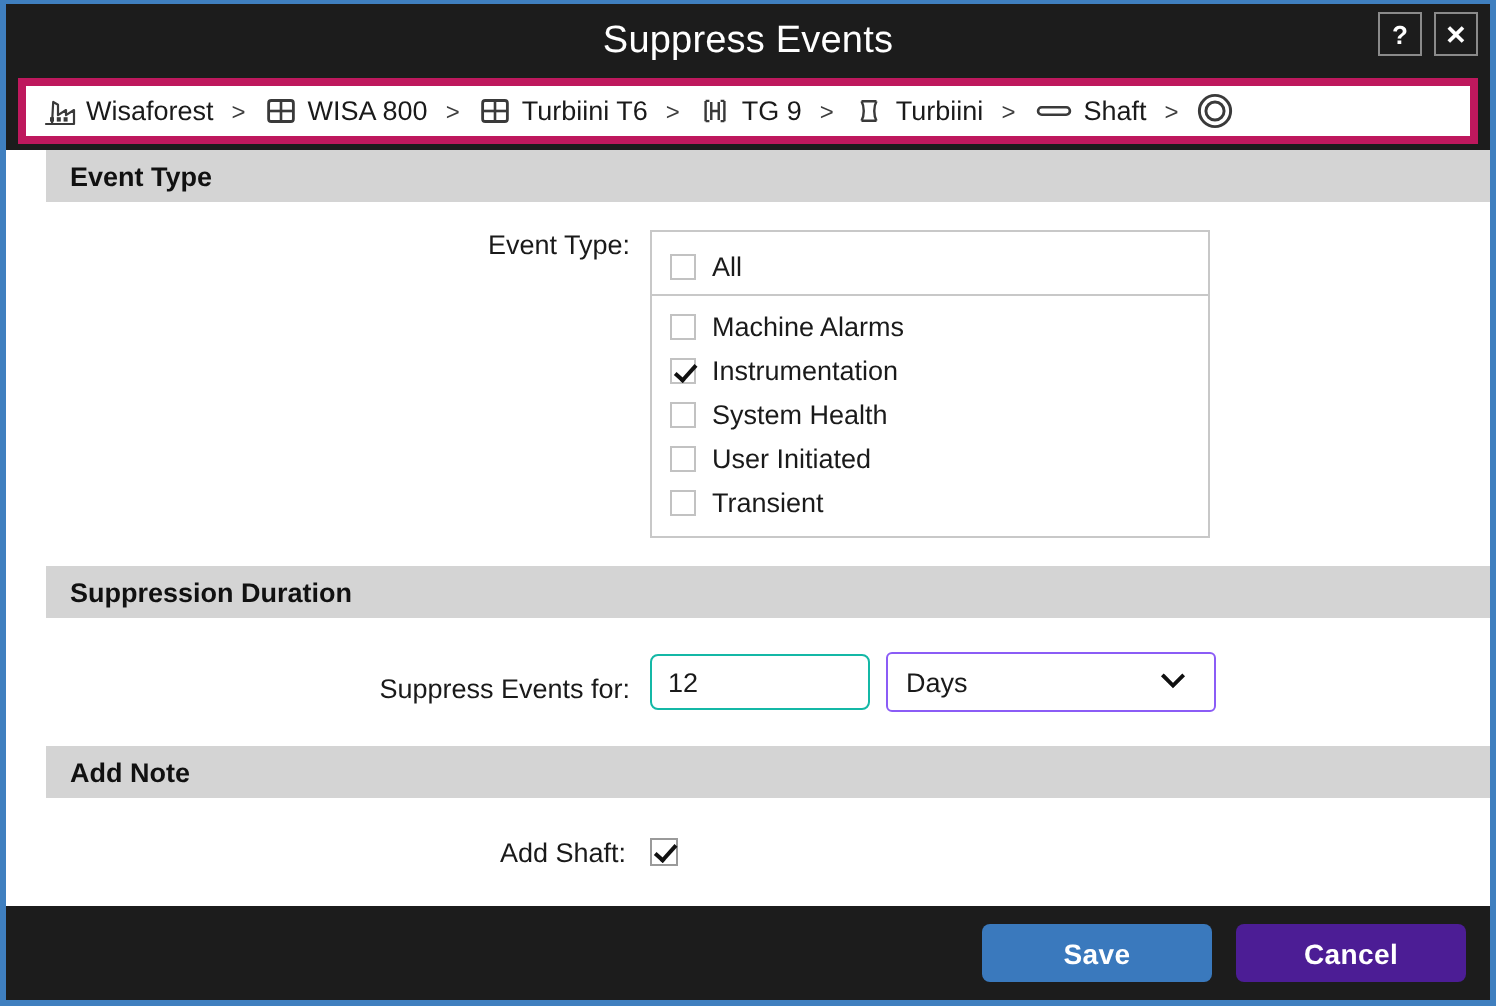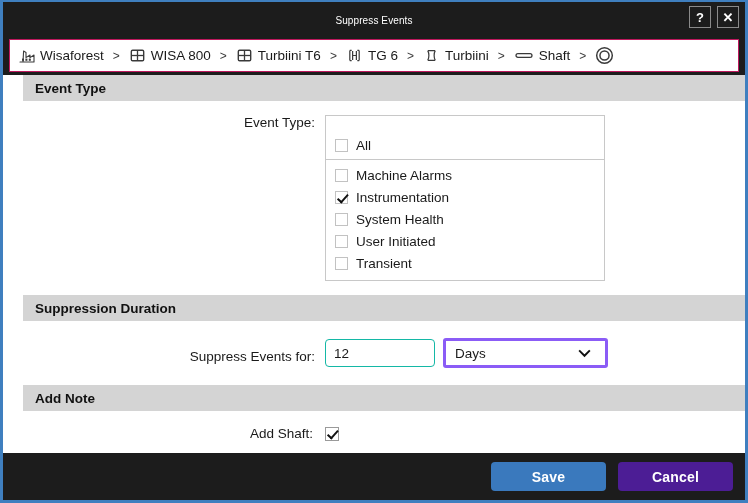--- a/index.html
+++ b/index.html
@@ -34,21 +34,21 @@
     position: relative;
     height: 37px;
     background: #1c1c1c;
     flex: 0 0 37px;
     display: flex;
     align-items: center;
     justify-content: center;
   }
   .title-text {
     color: #ffffff;
-    font-size: 10px;
+    font-size: 19px;
     letter-spacing: .1px;
   }
   .title-buttons {
     position: absolute;
     right: 6px;
     top: 4px;
     display: flex;
     gap: 6px;
   }
   .tbtn {
@@ -70,21 +70,21 @@
   
   .breadcrumb-wrap {
     flex: 0 0 36px;
     background: #1c1c1c;
     padding: 0 6px 3px 6px;
     box-sizing: border-box;
   }
   .breadcrumb {
     height: 33px;
     background: #ffffff;
-    border: 1px solid #be185d;
+    border: 4px solid #be185d;
     box-sizing: border-box;
     display: flex;
     align-items: center;
     padding-left: 8px;
     overflow: hidden;
     white-space: nowrap;
   }
   .crumb {
     display: inline-flex;
     align-items: center;
@@ -160,21 +160,21 @@
     height: 22px;
     padding-left: 9px;
     font-size: 13.5px;
     color: #1a1a1a;
     cursor: pointer;
   }
   .cb-row.all-row {
     height: 27px;
     border-bottom: 1px solid #c8c8c8;
   }
-  .cb-row:first-child { margin-top: 16px; }
+  .cb-row:first-child { margin-top: 4px; }
   .cb-box {
     width: 13px;
     height: 13px;
     border: 1px solid #c2c2c2;
     background: #fff;
     margin-right: 8px;
     box-sizing: border-box;
     position: relative;
     flex: 0 0 13px;
   }
@@ -209,21 +209,21 @@
     padding: 0 8px;
     box-sizing: border-box;
     background: #fff;
     outline: none;
   }
   .sel-wrap {
     position: relative;
     width: 165px;
     height: 30px;
     margin-left: 8px;
-    border: 3px solid #8b5cf6;
+    border: 1px solid #8b5cf6;
     border-radius: 3px;
     background: #fff;
     box-sizing: border-box;
     display: flex;
     align-items: center;
     cursor: pointer;
   }
   .sel-value {
     font-size: 13.5px;
     color: #1a1a1a;
@@ -318,21 +318,21 @@
       <span class="crumb-sep">&gt;</span>
 
       <div class="crumb">
         <span class="crumb-ico">
           <svg viewBox="0 0 16 16" width="15" height="15">
             <path d="M3 2.6v10.8M3 2.6h2M3 13.4h2" fill="none" stroke="#3a3a3a" stroke-width="1.3"></path>
             <path d="M13 2.6v10.8M13 2.6h-2M13 13.4h-2" fill="none" stroke="#3a3a3a" stroke-width="1.3"></path>
             <path d="M6 3.2 L6 12.8 M10 3.2 L10 12.8 M6 8 L10 8" fill="none" stroke="#3a3a3a" stroke-width="1.3"></path>
           </svg>
         </span>
-        <span>TG 6</span>
+        <span>TG 9</span>
       </div>
       <span class="crumb-sep">&gt;</span>
 
       <div class="crumb">
         <span class="crumb-ico">
           <svg viewBox="0 0 16 16" width="15" height="15">
             <path d="M4 2.8 h8 M4 13.2 h8 M4 2.8 C5.6 5.6 5.6 10.4 4 13.2 M12 2.8 C10.4 5.6 10.4 10.4 12 13.2" fill="none" stroke="#3a3a3a" stroke-width="1.3" stroke-linejoin="round"></path>
           </svg>
         </span>
         <span>Turbiini</span>

